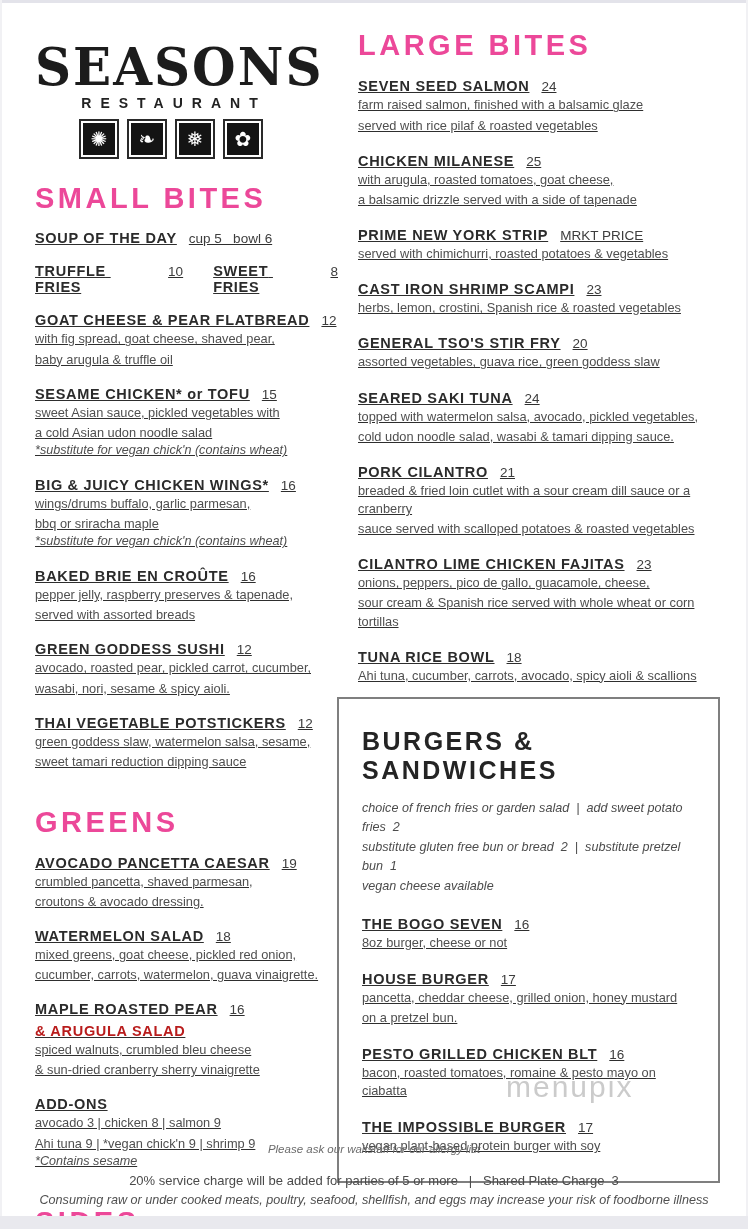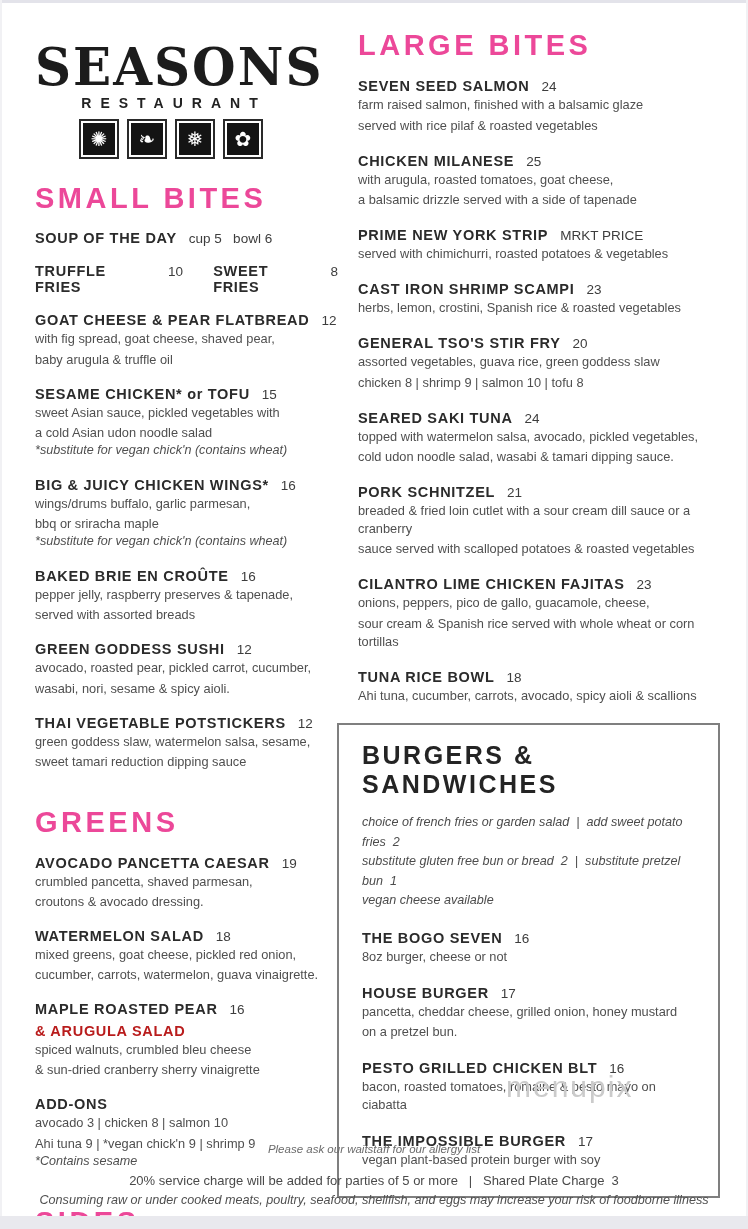--- a/index.html
+++ b/index.html
@@ -14,35 +14,35 @@
   .col-right{position:absolute;left:358px;top:30px;width:364px;}
 
   
   .logo{width:272px;text-align:center;margin-bottom:24px;}
   .logo-name{font-family:"DejaVu Serif", serif;font-size:50px;font-weight:700;letter-spacing:2px;color:#1c1c1c;line-height:1.0;transform:scaleY(1.05);}
   .logo-sub{font-size:14px;font-weight:600;letter-spacing:9px;color:#222;margin-top:3px;padding-left:6px;}
   .logo-icons{display:flex;justify-content:center;gap:16px;margin-top:12px;padding-bottom:4px;}
   .licon{width:32px;height:32px;background:#141414;color:#ffffff;display:flex;align-items:center;justify-content:center;font-size:20px;box-shadow:0 0 0 2px #ffffff, 0 0 0 4px #2a2a2a;}
 
   .sec-title{font-size:29px;font-weight:700;letter-spacing:3.5px;color:#ec4899;line-height:1.05;}
-  .item{margin-top:17px;}
+  .item{margin-top:17px;text-decoration:underline;}
   .item-head{display:flex;align-items:baseline;}
   .item-name{font-size:14.5px;font-weight:700;letter-spacing:.7px;color:#2b2b2b;white-space:pre-wrap;}
   .item-name2{font-size:14.5px;font-weight:700;letter-spacing:.7px;color:#b91c1c;margin-top:6px;}
   .item-price{font-size:13.5px;font-weight:400;color:#3d3d3d;margin-left:12px;white-space:pre-wrap;}
   .item-name.second{margin-left:30px;}
   .item-desc{font-size:12.8px;color:#4f4f4f;line-height:1.42;margin-top:2px;}
   .item-desc:first-of-type{margin-top:5px;}
   .item-note{font-size:12.6px;color:#4f4f4f;font-style:italic;line-height:1.42;}
 
   .mt-sec{margin-top:36px;}
   .col-right .item{margin-top:18px;}
 
   
-  .burgers-box{border:2px solid #7f7f7f;margin-left:-21px;width:383px;box-sizing:border-box;padding:16px 20px 26px 23px;margin-top:18px;background:#ffffff;}
+  .burgers-box{border:2px solid #7f7f7f;margin-left:-21px;width:383px;box-sizing:border-box;padding:28px 20px 26px 23px;margin-top:12px;background:#ffffff;}
   .burgers-title{font-size:25px;font-weight:700;letter-spacing:2.5px;color:#242424;}
   .burgers-intro{margin-top:14px;}
   .intro-line{font-size:12.6px;font-style:italic;color:#4c4c4c;line-height:1.55;white-space:pre-wrap;}
   .burgers-box .item{margin-top:19px;}
 
   
   .footer{position:absolute;left:0;top:1143px;width:748px;text-align:center;}
   .footer-line1{font-size:11.5px;font-style:italic;color:#6b6b6b;}
   .footer-line2{font-size:13px;color:#4a4a4a;margin-top:18px;white-space:pre-wrap;}
   .footer-line3{font-size:12.6px;font-style:italic;color:#4f4f4f;margin-top:5px;}
@@ -170,21 +170,21 @@
       </div>
       <div class="item-name2">&amp; ARUGULA SALAD</div>
       <div class="item-desc">spiced walnuts, crumbled bleu cheese</div>
       <div class="item-desc">&amp; sun-dried cranberry sherry vinaigrette</div>
     </div>
 
     <div class="item">
       <div class="item-head">
         <span class="item-name">ADD-ONS</span>
       </div>
-      <div class="item-desc">avocado 3  |  chicken 8  |  salmon 10</div>
+      <div class="item-desc">avocado 3  |  chicken 8  |  salmon 9</div>
       <div class="item-desc">Ahi tuna 9  |  *vegan chick'n 9  |  shrimp 9</div>
       <div class="item-note">*Contains sesame</div>
     </div>
 
     <div class="sec-title mt-sec">SIDES</div>
 
   </div>
 
   <div class="col-right">
 
@@ -223,35 +223,34 @@
       </div>
       <div class="item-desc">herbs, lemon, crostini, Spanish rice &amp; roasted vegetables</div>
     </div>
 
     <div class="item">
       <div class="item-head">
         <span class="item-name">GENERAL TSO'S STIR FRY</span>
         <span class="item-price">20</span>
       </div>
       <div class="item-desc">assorted vegetables, guava rice, green goddess slaw</div>
-      <div class="item-desc">chicken 8  |  shrimp 9  |  salmon 10  |  tofu 8</div>
     </div>
 
     <div class="item">
       <div class="item-head">
         <span class="item-name">SEARED SAKI TUNA</span>
         <span class="item-price">24</span>
       </div>
       <div class="item-desc">topped with watermelon salsa, avocado, pickled vegetables,</div>
       <div class="item-desc">cold udon noodle salad, wasabi &amp; tamari dipping sauce.</div>
     </div>
 
     <div class="item">
       <div class="item-head">
-        <span class="item-name">PORK SCHNITZEL</span>
+        <span class="item-name">PORK CILANTRO</span>
         <span class="item-price">21</span>
       </div>
       <div class="item-desc">breaded &amp; fried loin cutlet with a sour cream dill sauce or a cranberry</div>
       <div class="item-desc">sauce served with scalloped potatoes &amp; roasted vegetables</div>
     </div>
 
     <div class="item">
       <div class="item-head">
         <span class="item-name">CILANTRO LIME CHICKEN FAJITAS</span>
         <span class="item-price">23</span>

